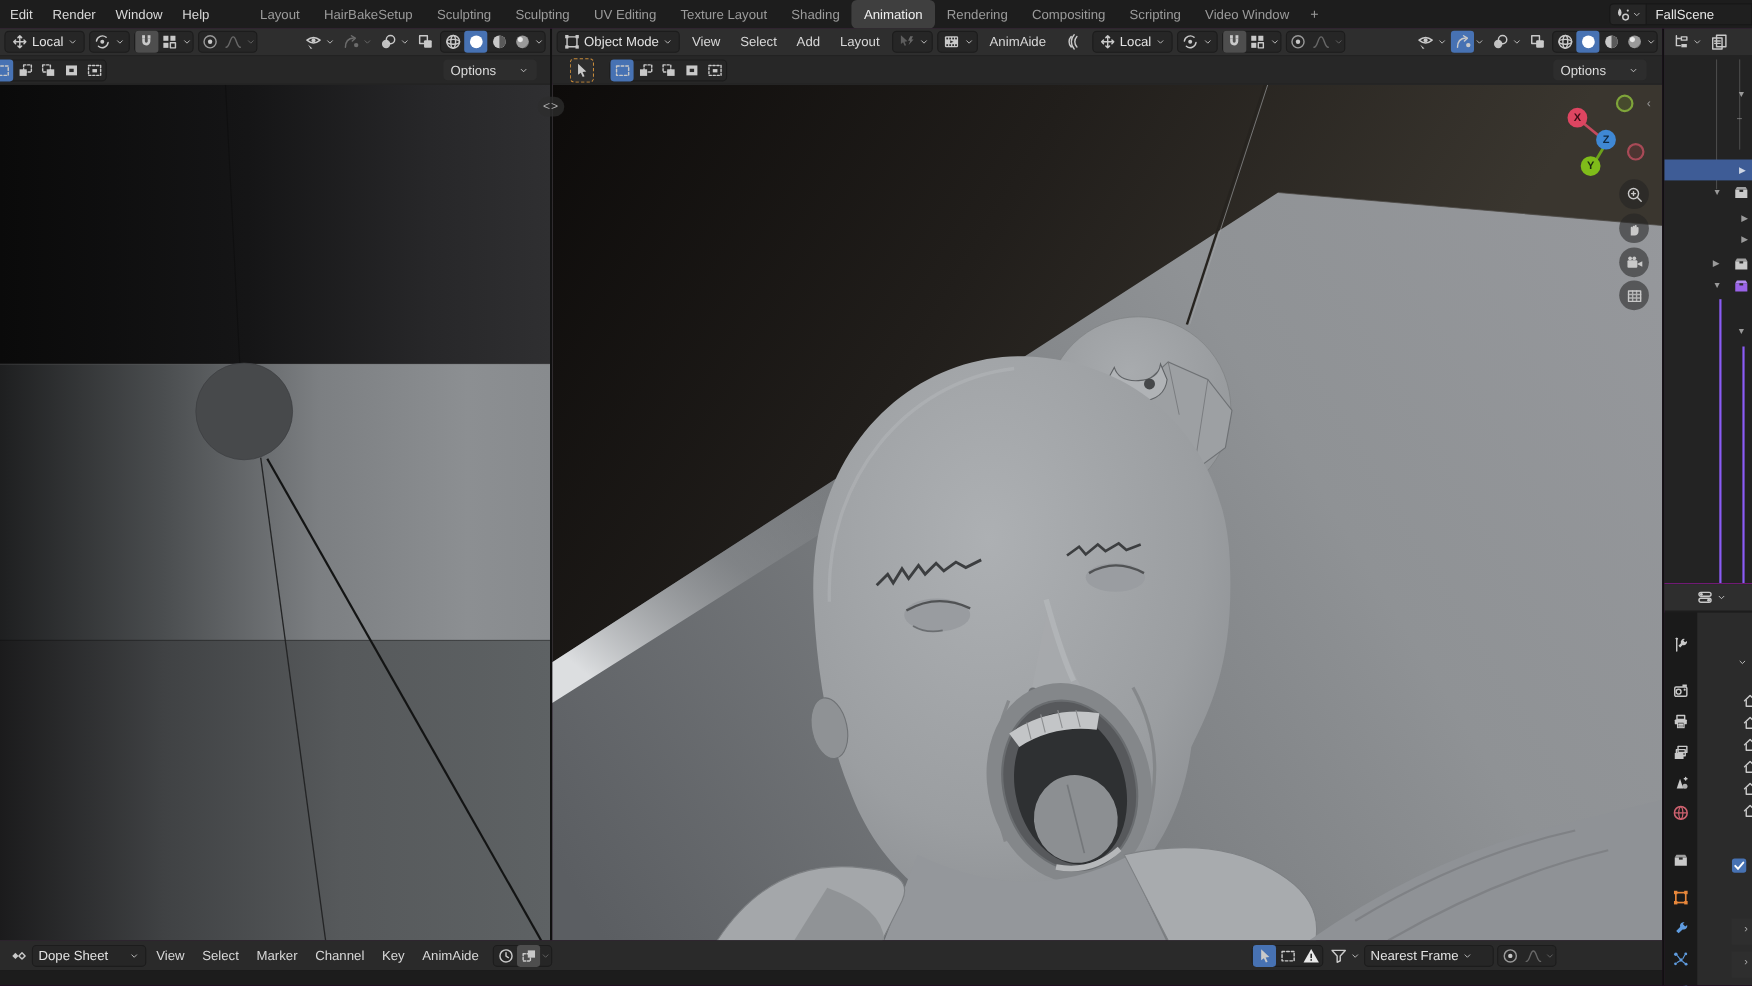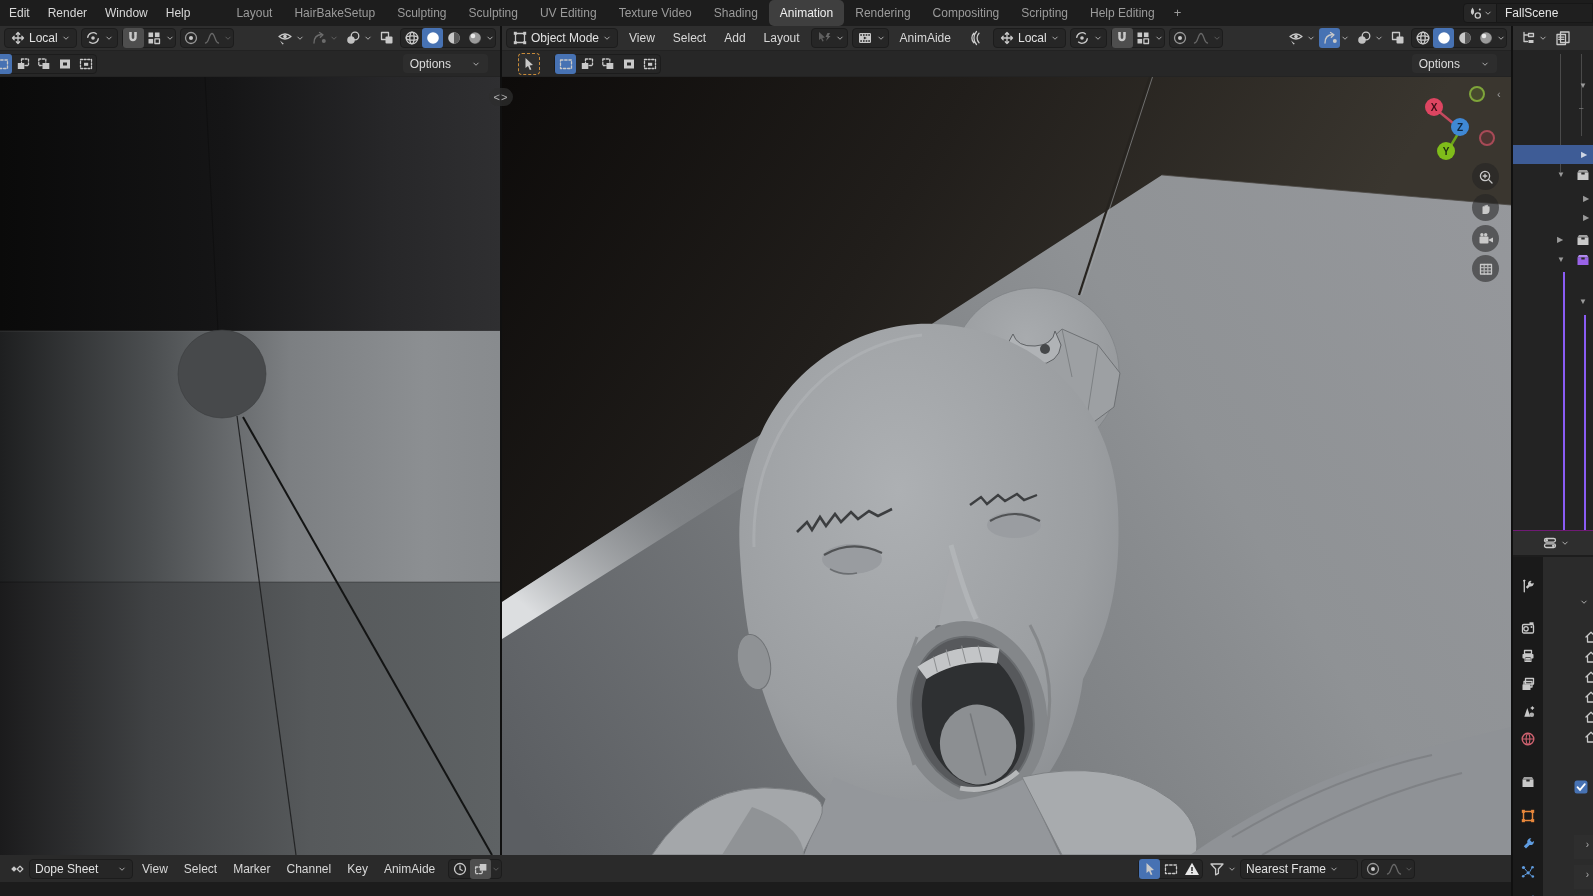--- a/index.html
+++ b/index.html
@@ -77,27 +77,27 @@
     <span class="tmenu">Edit</span>
     <span class="tmenu">Render</span>
     <span class="tmenu">Window</span>
     <span class="tmenu">Help</span>
     <div class="tabs">
       <span class="tab">Layout</span>
       <span class="tab">HairBakeSetup</span>
       <span class="tab">Sculpting</span>
       <span class="tab">Sculpting</span>
       <span class="tab">UV Editing</span>
-      <span class="tab">Texture Video</span>
+      <span class="tab">Texture Layout</span>
       <span class="tab">Shading</span>
       <span class="tab active">Animation</span>
       <span class="tab">Rendering</span>
       <span class="tab">Compositing</span>
       <span class="tab">Scripting</span>
-      <span class="tab">Help Editing</span>
+      <span class="tab">Video Window</span>
       <span class="tab plus">+</span>
     </div>
     <div class="scenebox">
       <span class="scene-id">
         <span>
             <svg class="ic" width="16" height="16" viewBox="0 0 16 16">
               <path d="M5.5 2.5c2.2 3 2.2 5.5 0 7.5-2.2-2-2.2-4.5 0-7.5Z" class="fl"></path>
               <circle cx="10.8" cy="10.5" r="2.6" fill="none" class="st"></circle>
               <circle cx="12.8" cy="4.6" r="1" class="fl"></circle>
             </svg>

